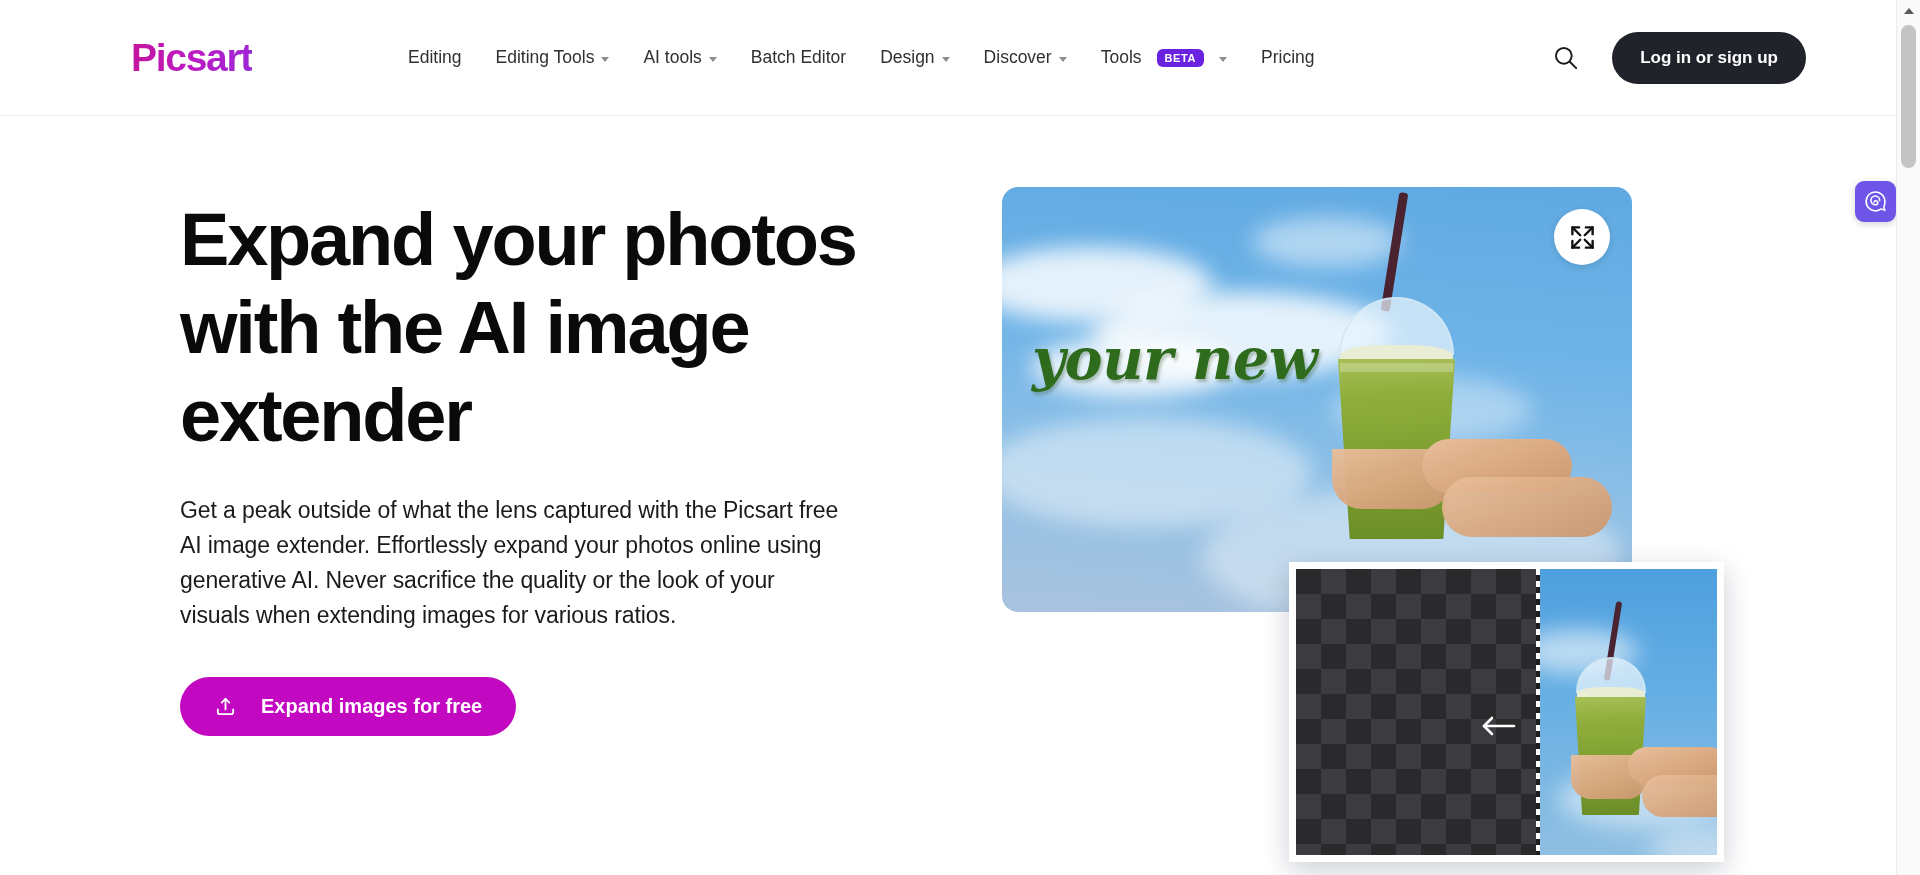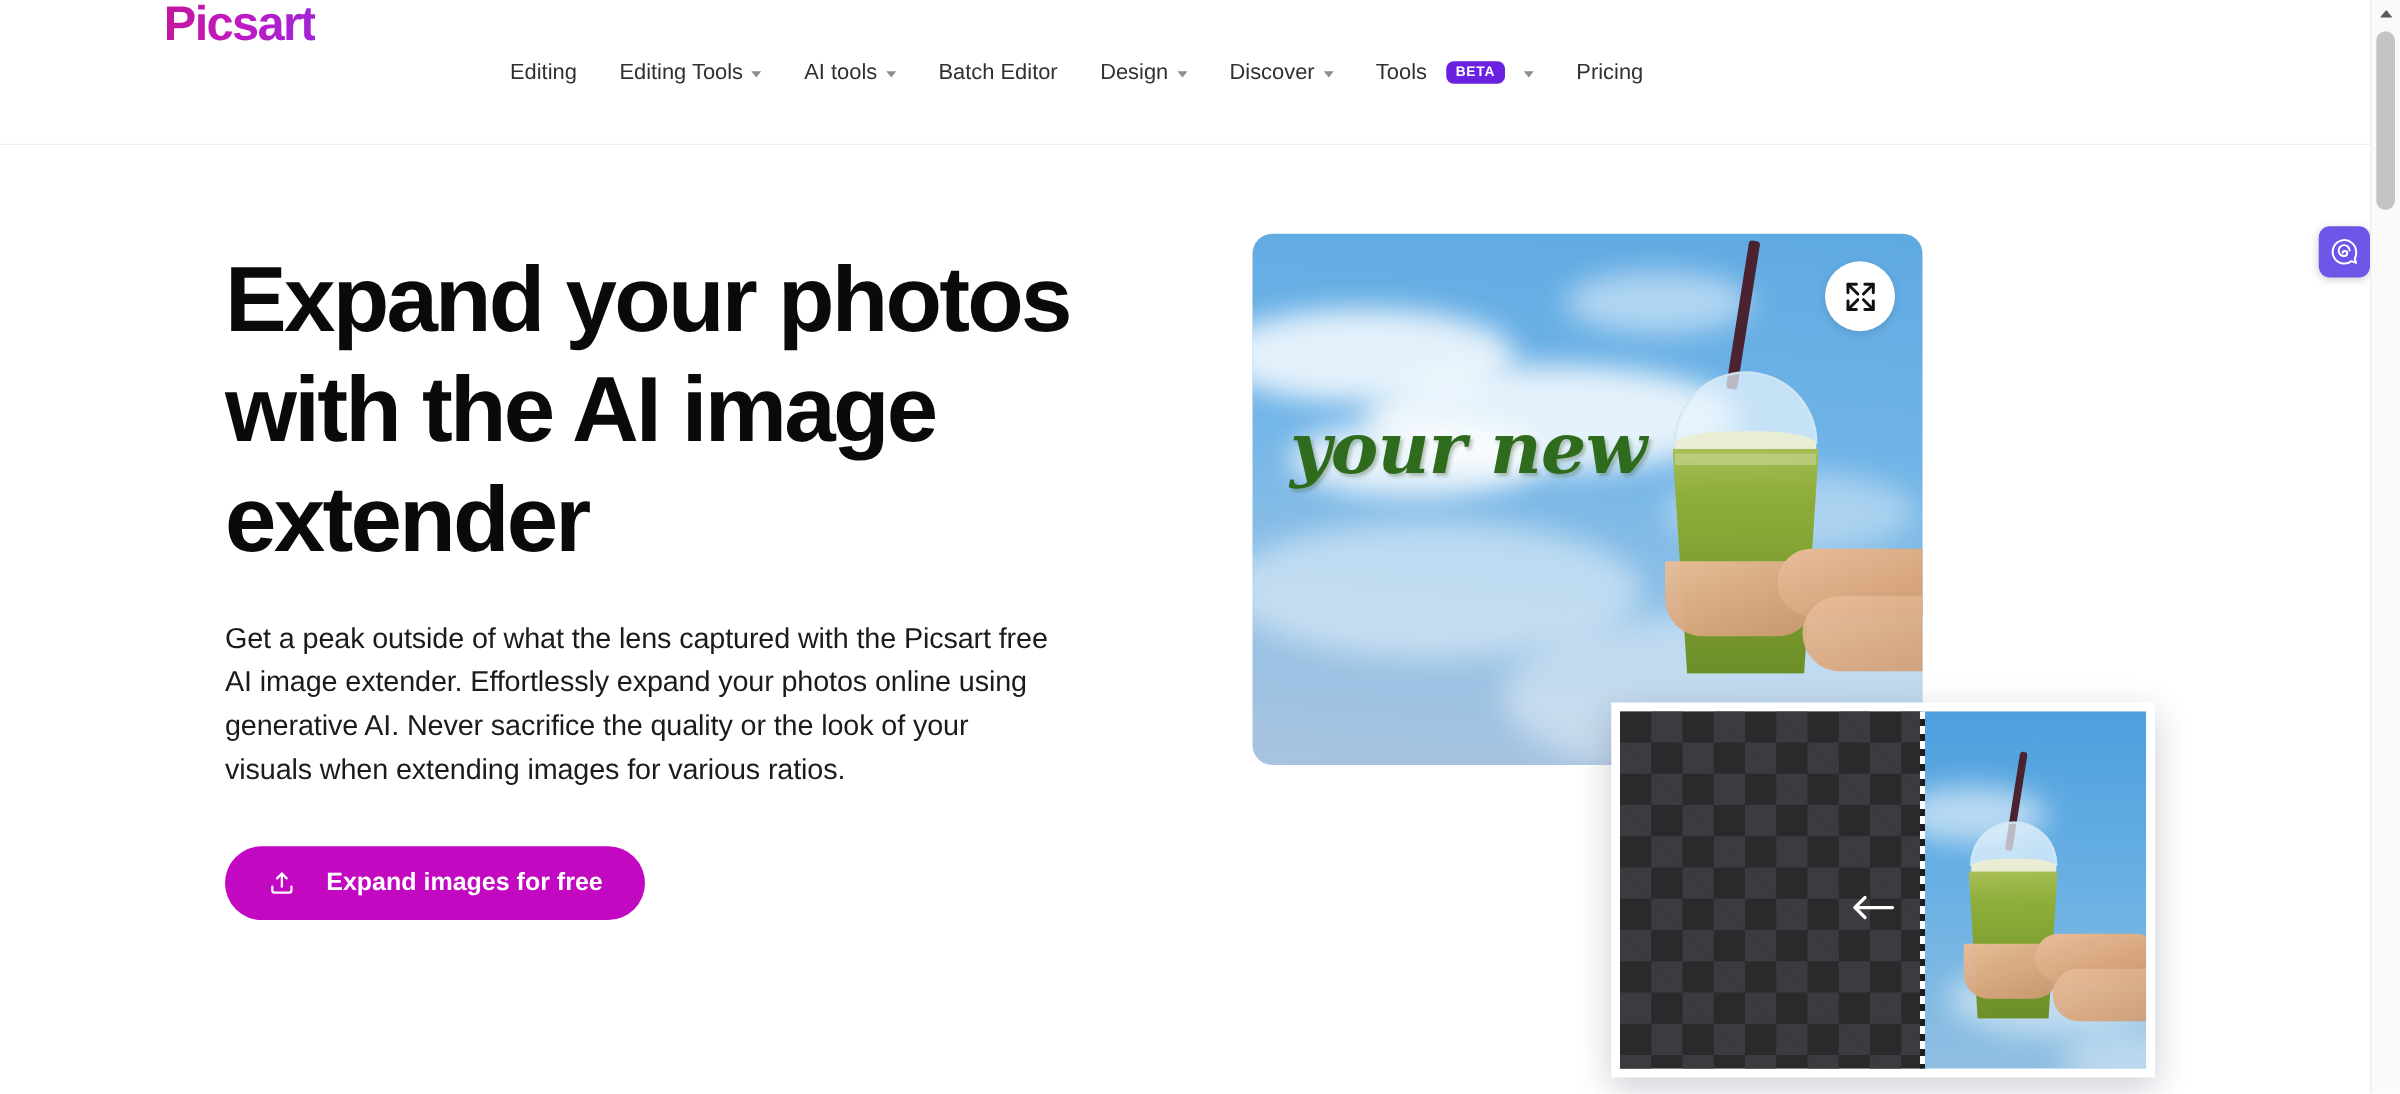--- a/index.html
+++ b/index.html
@@ -11,21 +11,21 @@
     -webkit-font-smoothing: antialiased;
   }
   .page { position: relative; width: 1920px; height: 875px; background: #fff; }
 
   
   .header {
     position: absolute; top: 0; left: 0;
     width: 1896px; height: 116px;
     background: #ffffff;
     border-bottom: 1px solid #ededed;
-    display: flex; 
+    display: flex; align-items: center;
   }
   .logo {
     margin-left: 131px;
     font-size: 39px;
     font-weight: bold;
     letter-spacing: -1.3px;
     background: linear-gradient(95deg, #C2179B 0%, #C019C2 45%, #9C27D6 100%);
     -webkit-background-clip: text;
     background-clip: text;
     color: transparent;
@@ -99,21 +99,21 @@
     border: none; border-radius: 35px;
     height: 59px; padding: 0 34px;
     font-size: 20px; font-weight: bold;
     cursor: pointer;
     font-family: "Liberation Sans", sans-serif;
   }
 
   
   .hero-img {
     position: absolute; left: 1002px; top: 187px;
-    width: 536px; height: 425px;
+    width: 630px; height: 425px;
     border-radius: 16px;
     overflow: hidden;
     background: linear-gradient(185deg, #5FA9E2 0%, #6FB4E8 38%, #8FC0E6 68%, #A9C3DF 100%);
   }
   .cloud {
     position: absolute; border-radius: 50%;
     background: rgba(255,255,255,0.82);
     filter: blur(11px);
   }
   .hero-caption {
@@ -264,20 +264,29 @@
       <div class="nav-item">
         <span>Tools</span>
         <span class="beta-badge">BETA</span>
         <span class="caret" style="margin-left:8px;"></span>
       </div>
       <div class="nav-item">
         <span>Pricing</span>
       </div>
     </nav>
 
+    <div class="header-right">
+      <div class="search-btn">
+        <svg width="27" height="27" viewBox="0 0 24 24" fill="none" stroke="#1a1a1a" stroke-width="1.7">
+          <circle cx="10.5" cy="10.5" r="7"></circle>
+            <line x1="15.8" y1="15.8" x2="21.5" y2="21.5" stroke-linecap="round"></line>
+        </svg>
+      </div>
+      <button class="login-btn">Log in or sign up</button>
+    </div>
   </div>
 
   <div class="hero-left">
     <h1 class="headline">Expand your photos with the AI image extender</h1>
     <p class="subtext">Get a peak outside of what the lens captured with the Picsart free AI image extender. Effortlessly expand your photos online using generative AI. Never sacrifice the quality or the look of your visuals when extending images for various ratios.</p>
     <button class="cta-btn">
       <span style="display:flex;">
         <svg width="23" height="23" viewBox="0 0 24 24" fill="none" stroke="#ffffff" stroke-width="1.9" stroke-linecap="round" stroke-linejoin="round">
           <path d="M12 15V4"></path>
             <path d="M8 8l4-4 4 4"></path>

